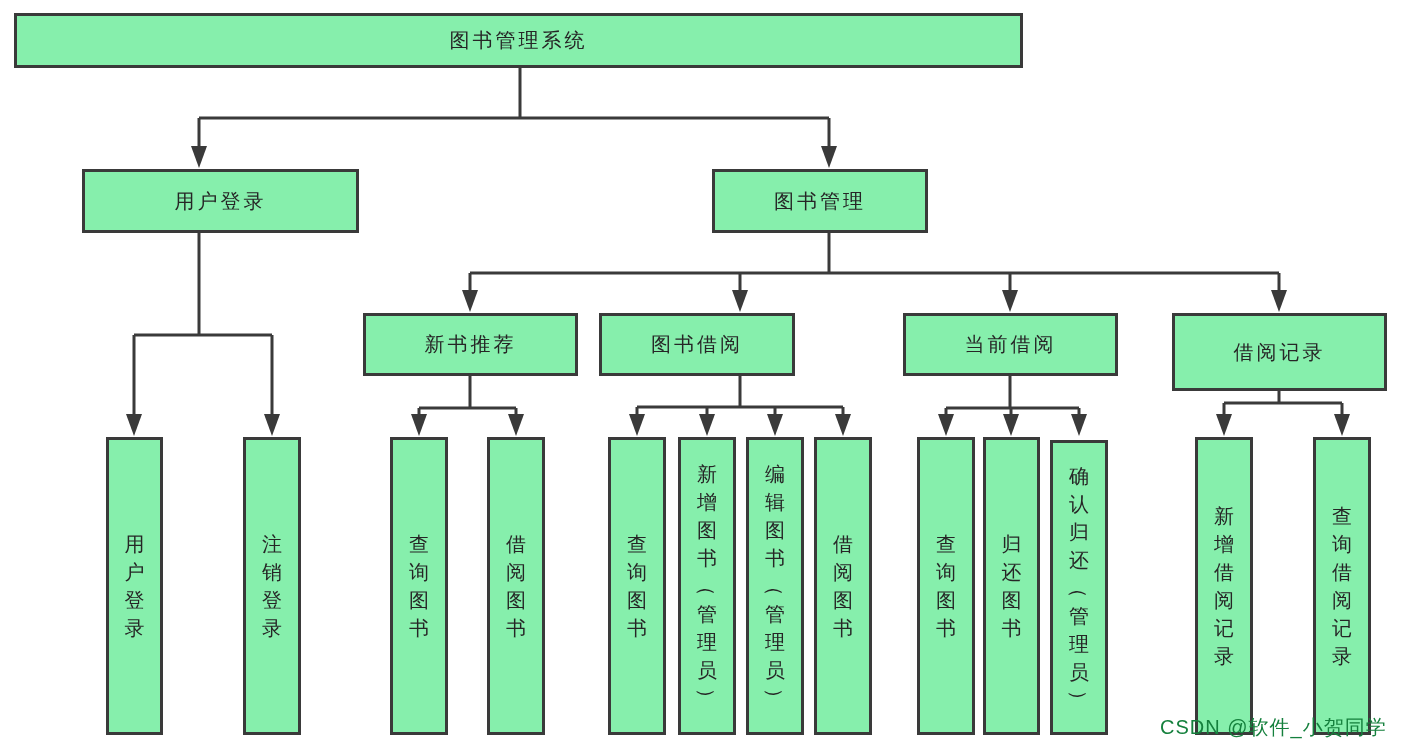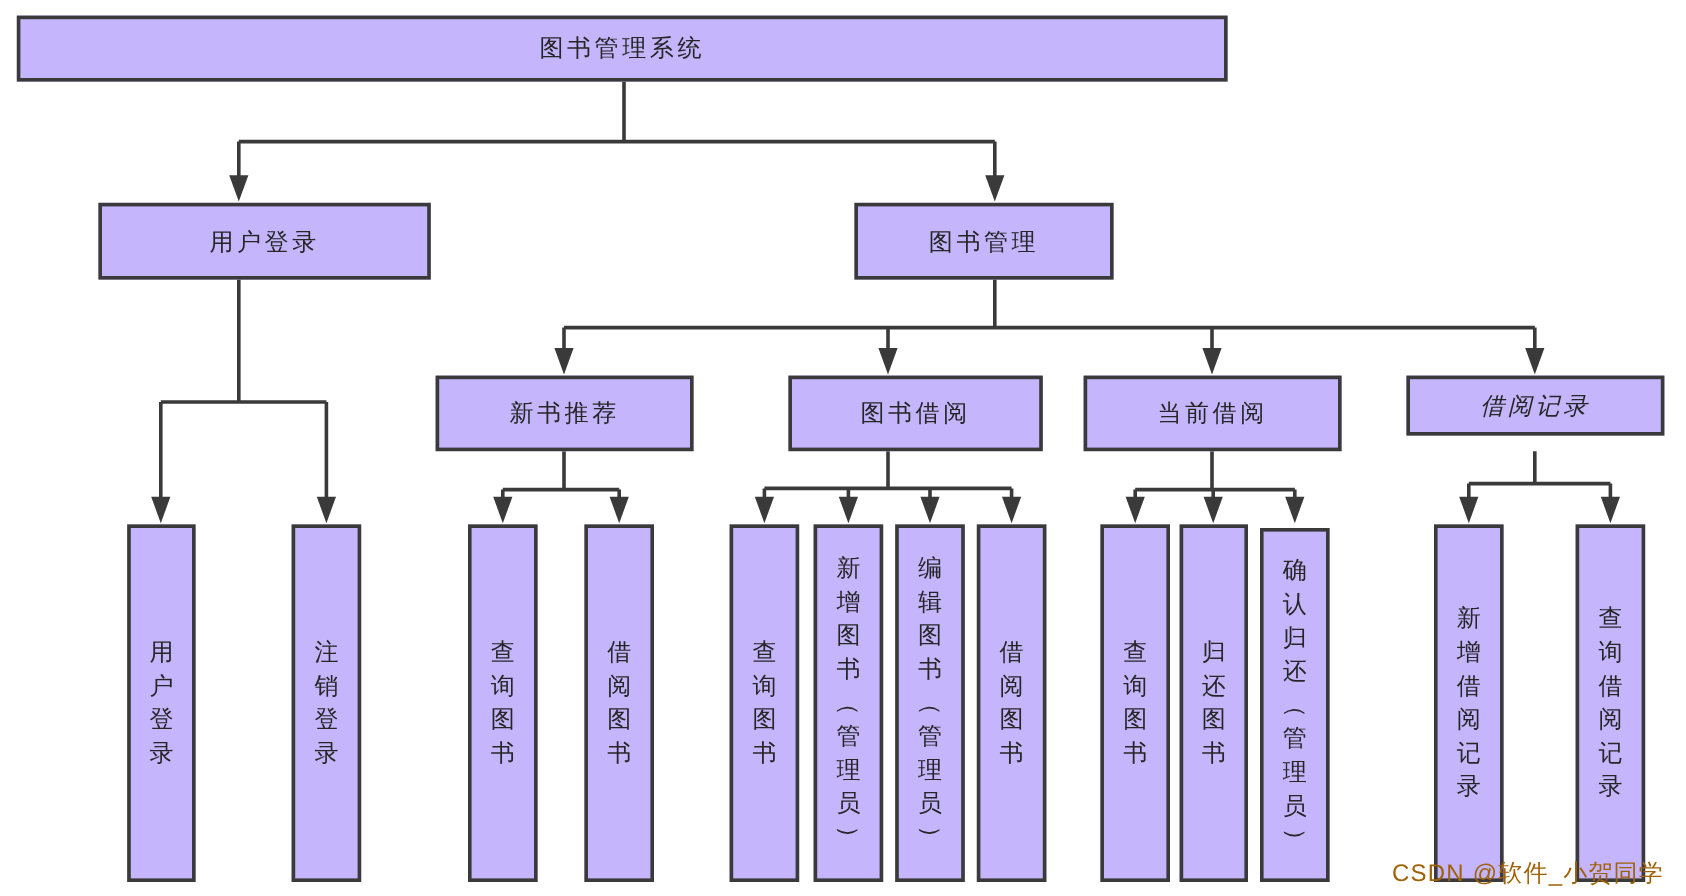--- a/index.html
+++ b/index.html
@@ -3,32 +3,32 @@
 <meta charset="utf-8">
 <style>
   html,body{margin:0;padding:0;background:#ffffff;}
   body{
     width:1405px;height:747px;position:relative;overflow:hidden;
     font-family:"Liberation Sans","DejaVu Sans",sans-serif;
   }
   .stage{position:absolute;left:0;top:0;width:1405px;height:747px;}
   svg.wires{position:absolute;left:0;top:0;z-index:1;}
   .node{
-    position:absolute;background:#c4b5fd;border:3px solid #3a3a3a;
+    position:absolute;background:#86efac;border:3px solid #3a3a3a;
     box-sizing:border-box;display:flex;align-items:center;justify-content:center;
     color:#262626;z-index:2;
   }
   .hnode{font-size:20px;letter-spacing:3px;white-space:nowrap;}
   .vnode{font-size:20px;}
   .vtext{display:flex;flex-direction:column;align-items:center;}
   .vtext span{display:block;width:26px;height:28px;line-height:28px;text-align:center;}
   .vtext span.rot{transform:rotate(90deg);}
   .watermark{
     position:absolute;left:1160px;top:714px;z-index:5;
-    color:#a16207;font-size:20px;letter-spacing:1px;white-space:nowrap;
+    color:#15803d;font-size:20px;letter-spacing:1px;white-space:nowrap;
   }
 </style>
 </head>
 <body>
 
 <div class="stage">
 
   <svg class="wires" width="1405" height="747" viewBox="0 0 1405 747">
     <g stroke="#3a3a3a" stroke-width="3" fill="none">
       <path d="M520 68 V118 M199 118 H829 M199 118 V160 M829 118 V160"></path>
@@ -78,23 +78,23 @@
   <div class="node vnode" style="left:243px;top:437px;width:58px;height:298px;">
     <div class="vtext">
         <span>注</span>
         <span>销</span>
         <span>登</span>
         <span>录</span>
       </div>
   </div>
 
   <div class="node hnode" style="left:363px;top:313px;width:215px;height:63px;">新书推荐</div>
-  <div class="node hnode" style="left:657px;top:313px;width:212px;height:63px;">图书借阅</div>
+  <div class="node hnode" style="left:599px;top:313px;width:196px;height:63px;">图书借阅</div>
   <div class="node hnode" style="left:903px;top:313px;width:215px;height:63px;">当前借阅</div>
-  <div class="node hnode" style="left:1172px;top:313px;width:215px;height:50px;font-style:italic;">借阅记录</div>
+  <div class="node hnode" style="left:1172px;top:313px;width:215px;height:78px;">借阅记录</div>
 
   <div class="node vnode" style="left:390px;top:437px;width:58px;height:298px;">
     <div class="vtext">
         <span>查</span>
         <span>询</span>
         <span>图</span>
         <span>书</span>
       </div>
   </div>
   <div class="node vnode" style="left:487px;top:437px;width:58px;height:298px;">

